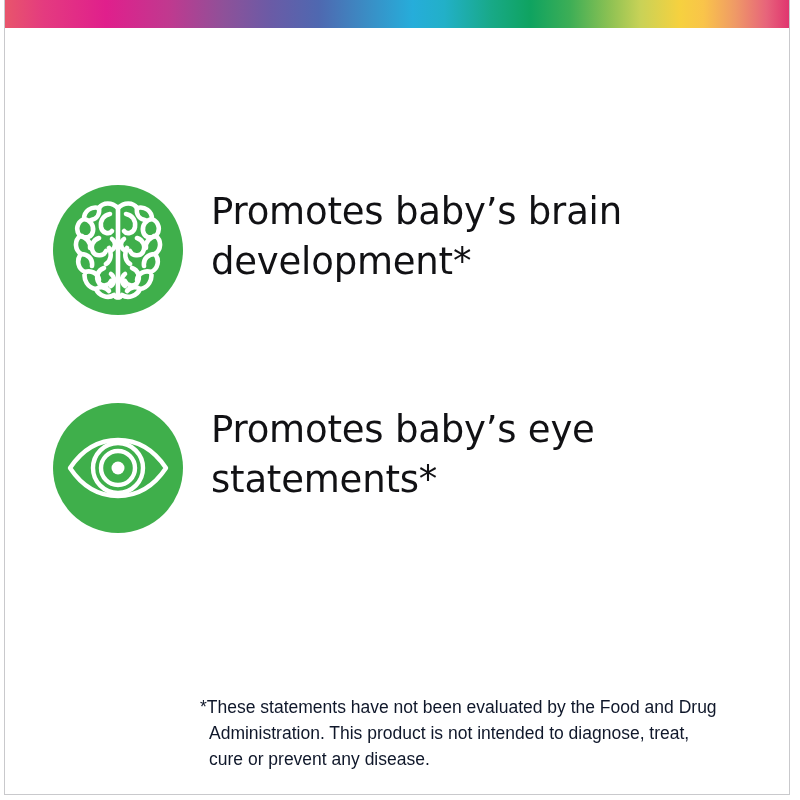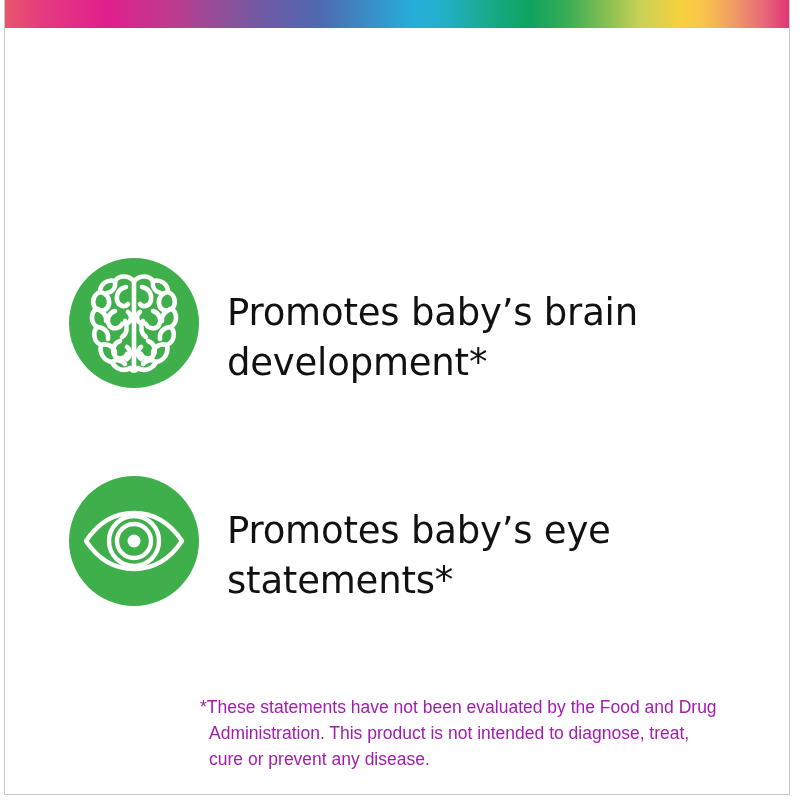--- a/index.html
+++ b/index.html
@@ -71,23 +71,22 @@
 
   
   #benefits-list {
     position: absolute;
     left: 0;
     top: 170px;
     width: 800px;
   }
   .benefit-row {
     display: flex;
-    align-items: flex-end;
+    align-items: flex-start;
     height: 218px;
-    margin-left: 16px;
   }
   .benefit-icon-wrap {
     flex: 0 0 auto;
     width: 130px;
     height: 130px;
     margin-left: 53px;
     margin-top: 15px;
     border-radius: 50%;
     display: flex;
     align-items: center;
@@ -111,21 +110,21 @@
 
   
   #footnote {
     position: absolute;
     left: 200px;
     top: 694px;
     width: 520px;
     font-family: "Liberation Sans", sans-serif;
     font-size: 17.5px;
     line-height: 26px;
-    color: #a21caf;
+    color: #0f172a;
     text-indent: -9px;
     padding-left: 9px;
   }
 </style>
 </head>
 <body>
 
 <div id="product-panel">
 
   <div id="rainbow-bar"></div>

